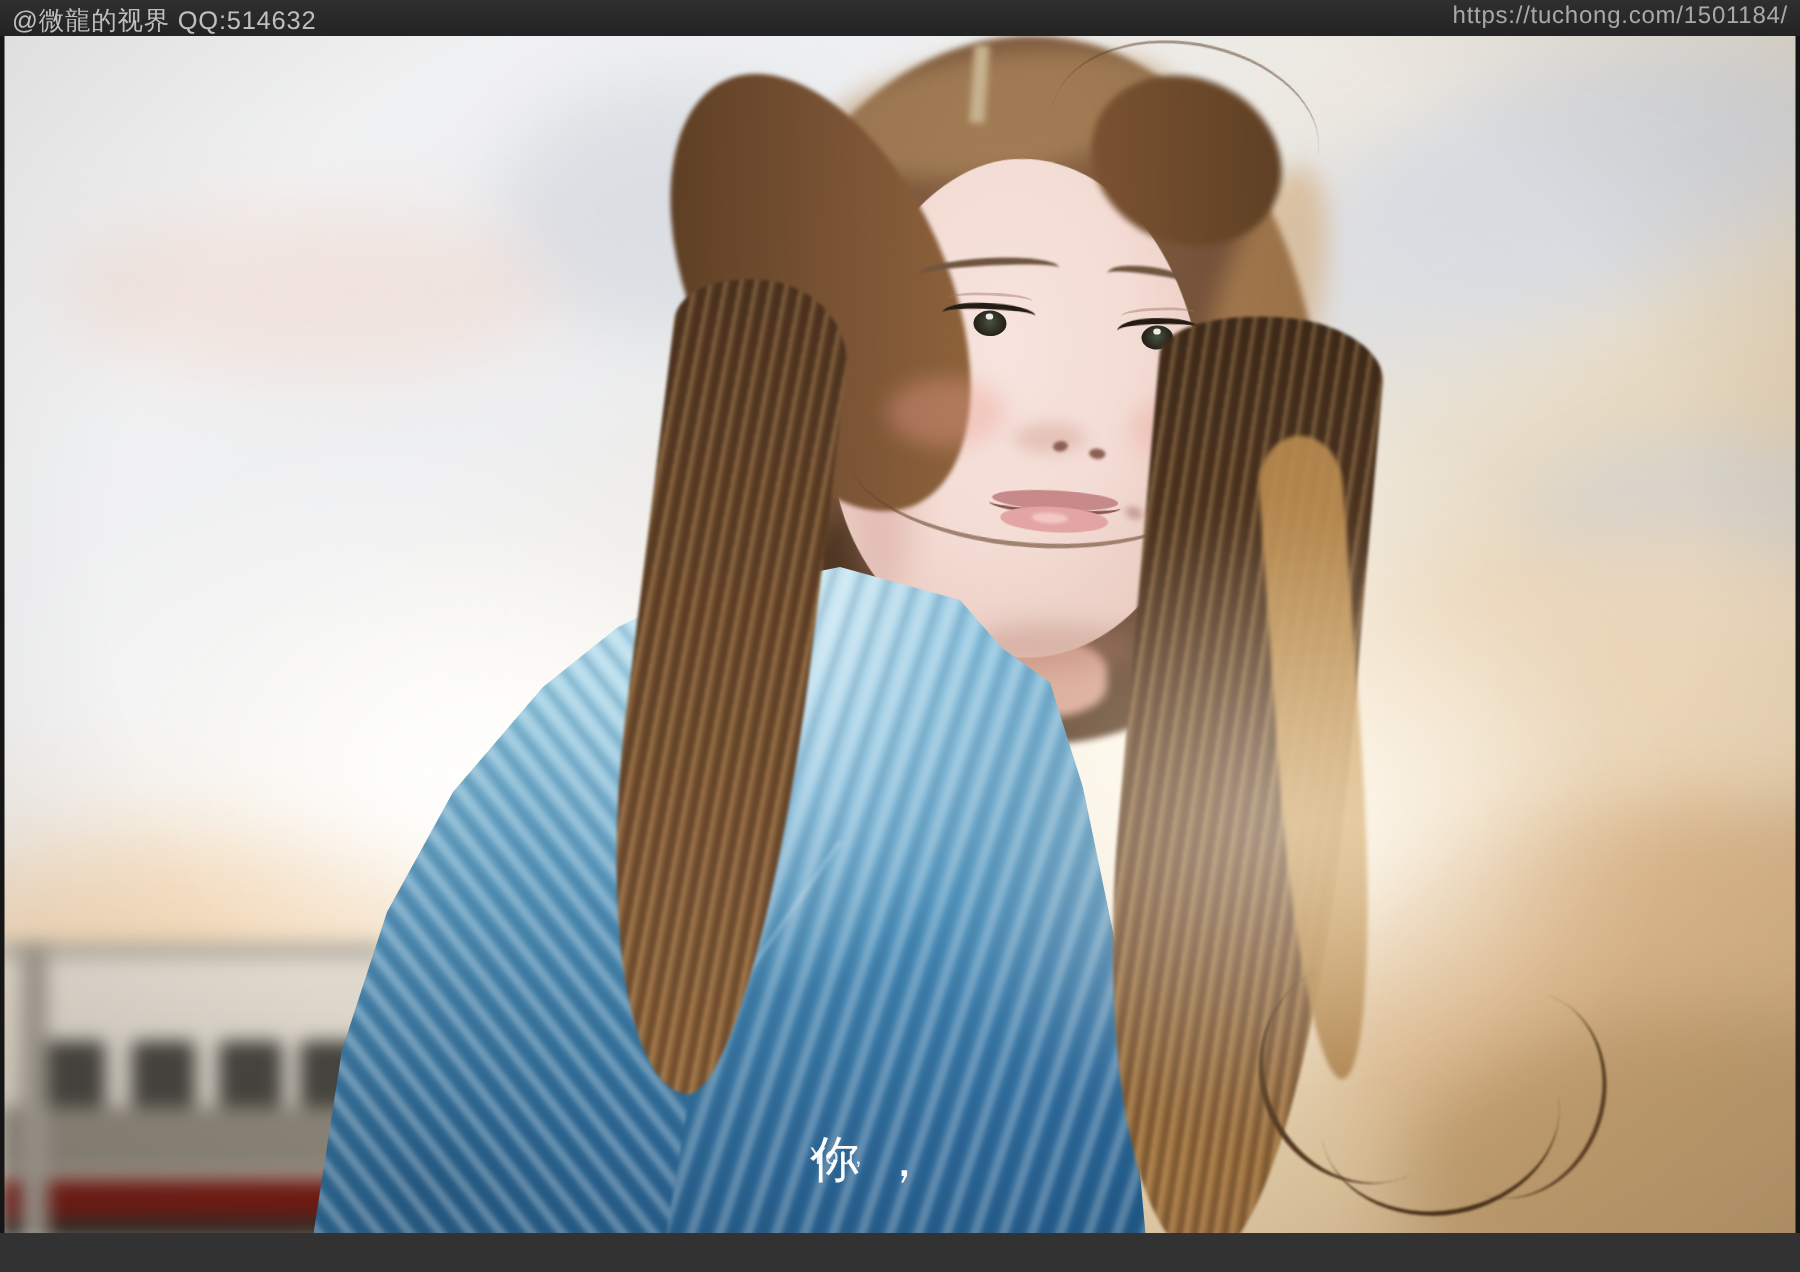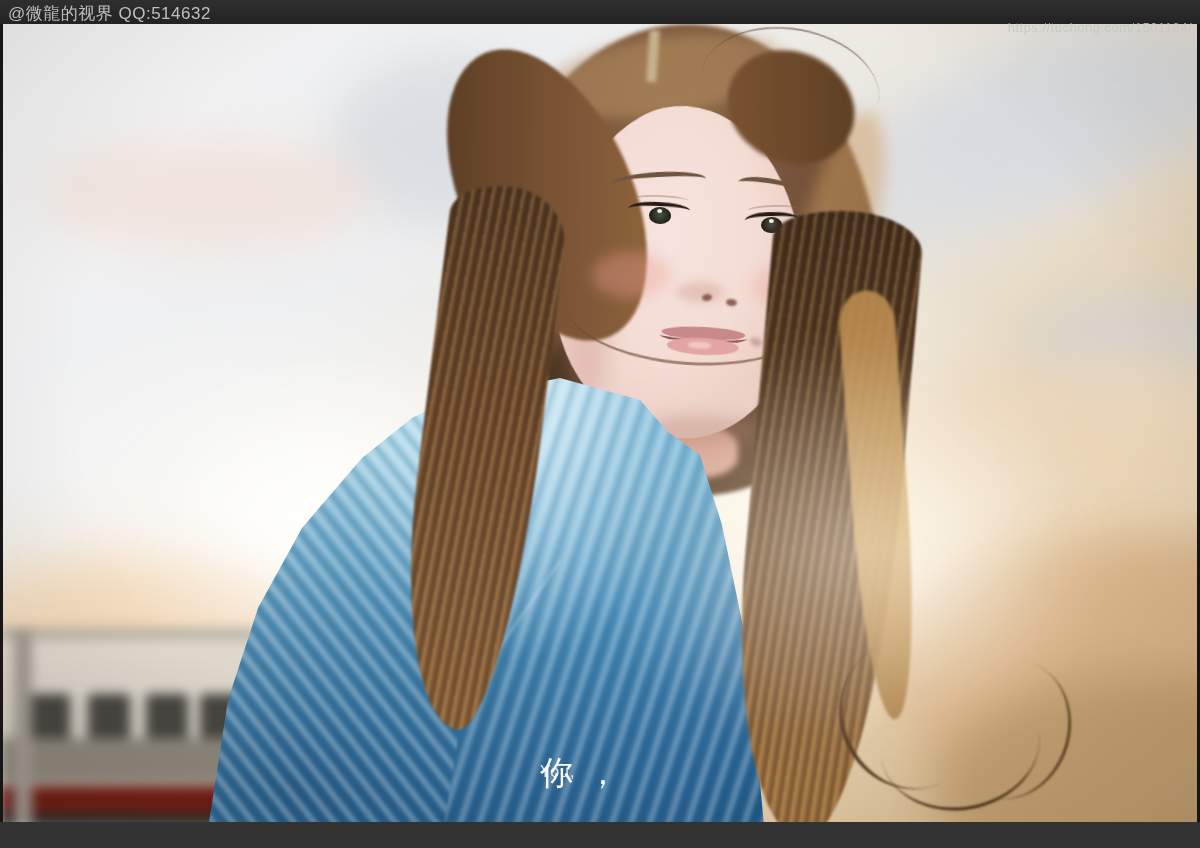--- a/index.html
+++ b/index.html
@@ -149,21 +149,21 @@
     background:radial-gradient(ellipse at 50% 45%, rgba(0,0,0,0) 62%, rgba(40,35,30,.14) 100%);}
 
   
   .bar-top{left:0;top:0;width:1200px;height:24px;background:linear-gradient(180deg,#2f2f2f,#232323);z-index:10;}
   .bar-bottom{left:0;bottom:0;width:1200px;height:26px;background:#323232;z-index:10;}
   .edge{top:24px;height:798px;width:3px;background:#161616;z-index:11;}
   .edge-l{left:0;} .edge-r{right:0;}
 
   .wm{z-index:20;white-space:nowrap;}
   .wm-top-left{left:8px;top:2px;font-size:17px;color:rgba(212,212,212,.88);letter-spacing:.5px;}
-  .wm-top-right{right:8px;top:20px;font-size:13px;color:rgba(196,196,196,.82);letter-spacing:.5px;}
+  .wm-top-right{right:8px;top:2px;font-size:16px;color:rgba(196,196,196,.82);letter-spacing:.5px;}
   .wm-corner{left:6px;top:806px;font-size:30px;color:rgba(168,168,168,.5);letter-spacing:3px;}
   .caption{left:540px;top:756px;width:180px;text-align:center;z-index:20;color:#fbfbfb;}
   .caption-main{position:static;display:block;font-size:33px;line-height:34px;letter-spacing:2px;}
   .caption-sub{position:static;display:block;margin-top:7px;font-size:16px;letter-spacing:1px;color:rgba(255,255,255,.85);}
 </style>
 </head>
 <body>
 
 <div id="stage">
 

